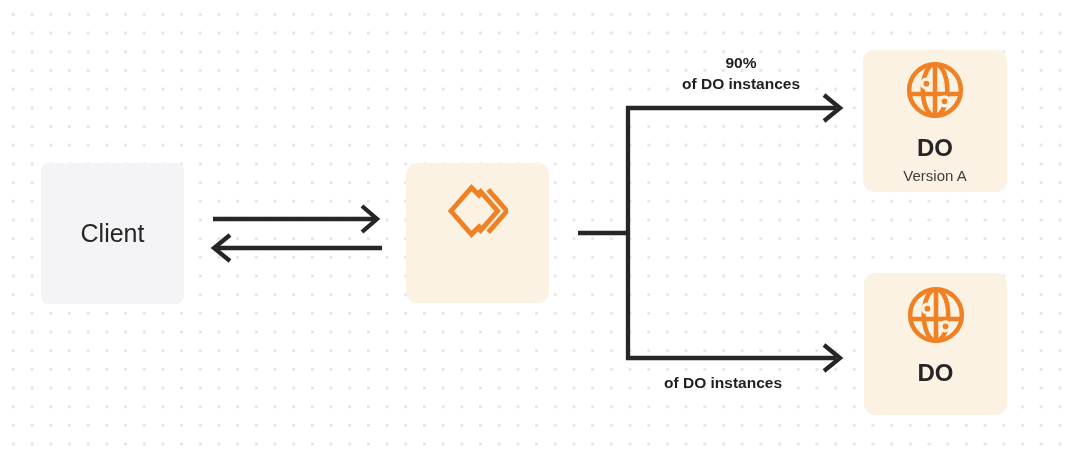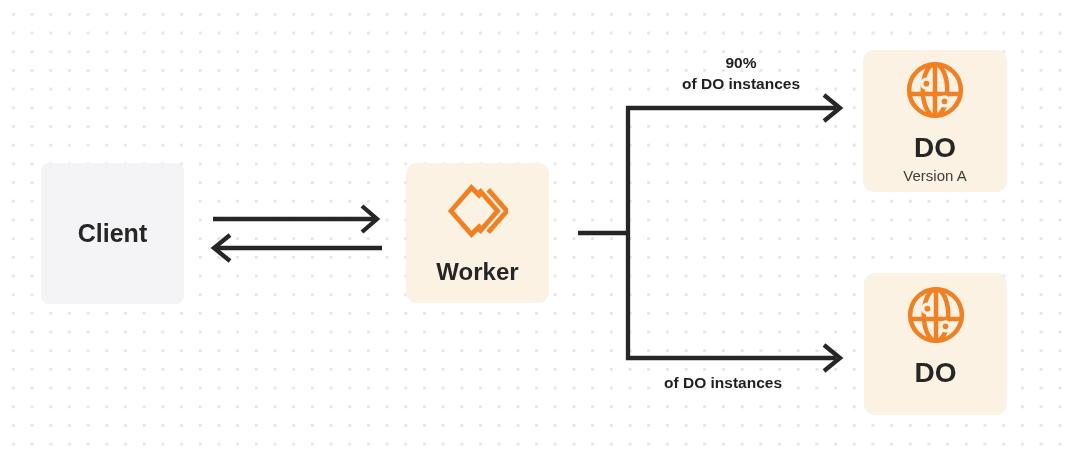--- a/index.html
+++ b/index.html
@@ -26,23 +26,23 @@
   .node{position:absolute;display:flex;flex-direction:column;align-items:center;}
   .node-client{
     left:41px;top:163px;width:143px;height:141px;background:var(--gray-node);
     border-radius:8px;justify-content:center;
   }
   .node-cream{background:var(--cream);border-radius:11px;}
   .node-worker{left:406px;top:163px;width:143px;height:140px;padding-top:20px;}
   .node-do-a{left:863px;top:50px;width:144px;height:142px;padding-top:11px;}
   .node-do-b{left:864px;top:273px;width:143px;height:142px;padding-top:13px;}
 
-  .client-label{font-size:25px;font-weight:700;color:var(--ink);}
+  .client-label{font-size:25px;font-weight:400;color:var(--ink);}
   .worker-label{font-size:24px;font-weight:700;color:var(--ink);margin-top:19px;}
-  .do-title{font-size:28px;font-weight:700;color:var(--ink);margin-top:14px;line-height:30px;text-align:right;}
+  .do-title{font-size:24px;font-weight:700;color:var(--ink);margin-top:14px;line-height:30px;text-align:right;}
   .do-subtitle{font-size:15px;font-weight:400;color:var(--ink-soft);line-height:24px;margin-top:1px;}
 
   .edge-label{
     position:absolute;width:220px;text-align:center;color:#1F1F1F;
     font-size:15.5px;font-weight:700;line-height:21px;
   }
   .edge-label-top{left:631px;top:52px;}
   .edge-label-bottom{left:613px;top:372px;}
 
   .icon-svg{display:block;}
@@ -81,21 +81,20 @@
   </div>
 
   <div class="node node-cream node-worker">
     <span>
       <svg class="icon-svg" width="60" height="56" viewBox="0 0 64 60">
         <path class="logo-stroke" d="M35 15 L25 5 L3 30 L25 55 L35 45"></path>
         <path class="logo-stroke" d="M33 7 L53 30 L33 53"></path>
         <path class="logo-stroke" d="M43 7 L63 30 L43 53"></path>
       </svg>
     </span>
-    <span class="worker-label">Worker</span>
   </div>
 
   <div class="node node-cream node-do-a">
     <span>
       <svg class="icon-svg" width="58" height="58" viewBox="0 0 64 64">
         <circle class="globe-stroke" cx="32" cy="32" r="28.5"></circle>
         <path class="globe-stroke" d="M32 3.5 V60.5"></path>
         <ellipse class="globe-stroke" cx="32" cy="32" rx="13.5" ry="28.5"></ellipse>
         <path class="globe-stroke" d="M3.5 36.5 H60.5"></path>
         <circle class="globe-dot" cx="22.5" cy="25" r="5"></circle>

